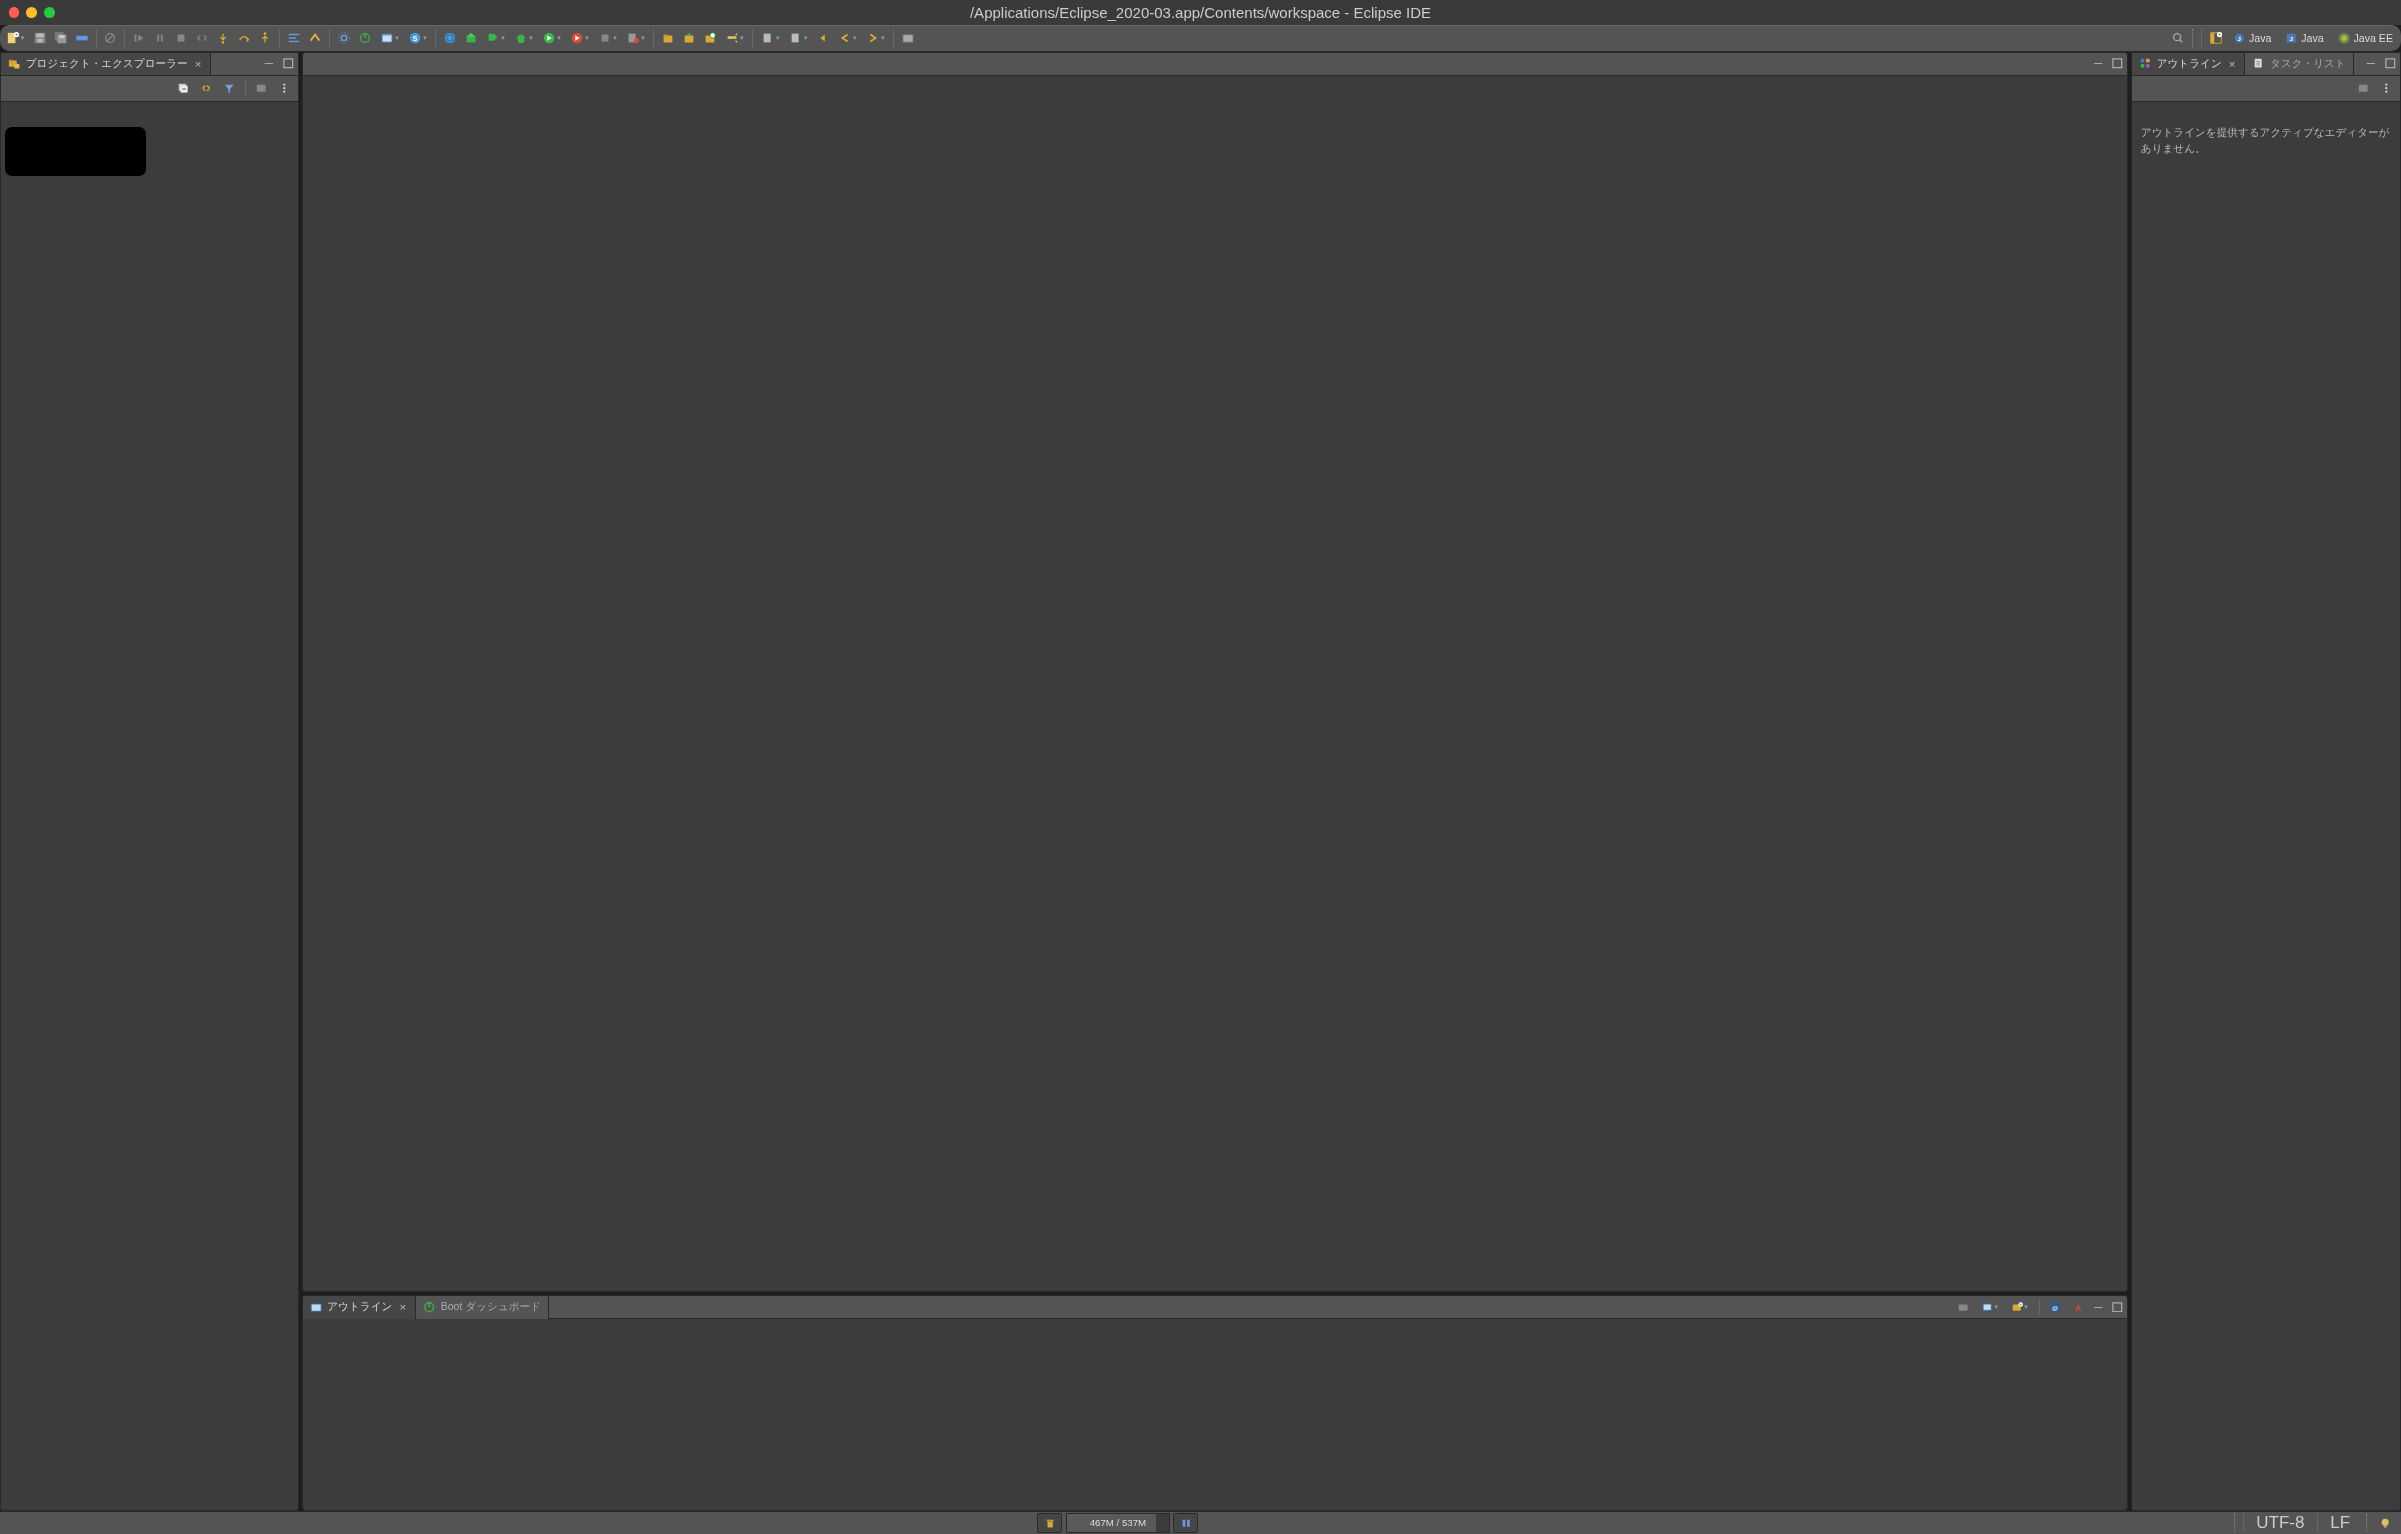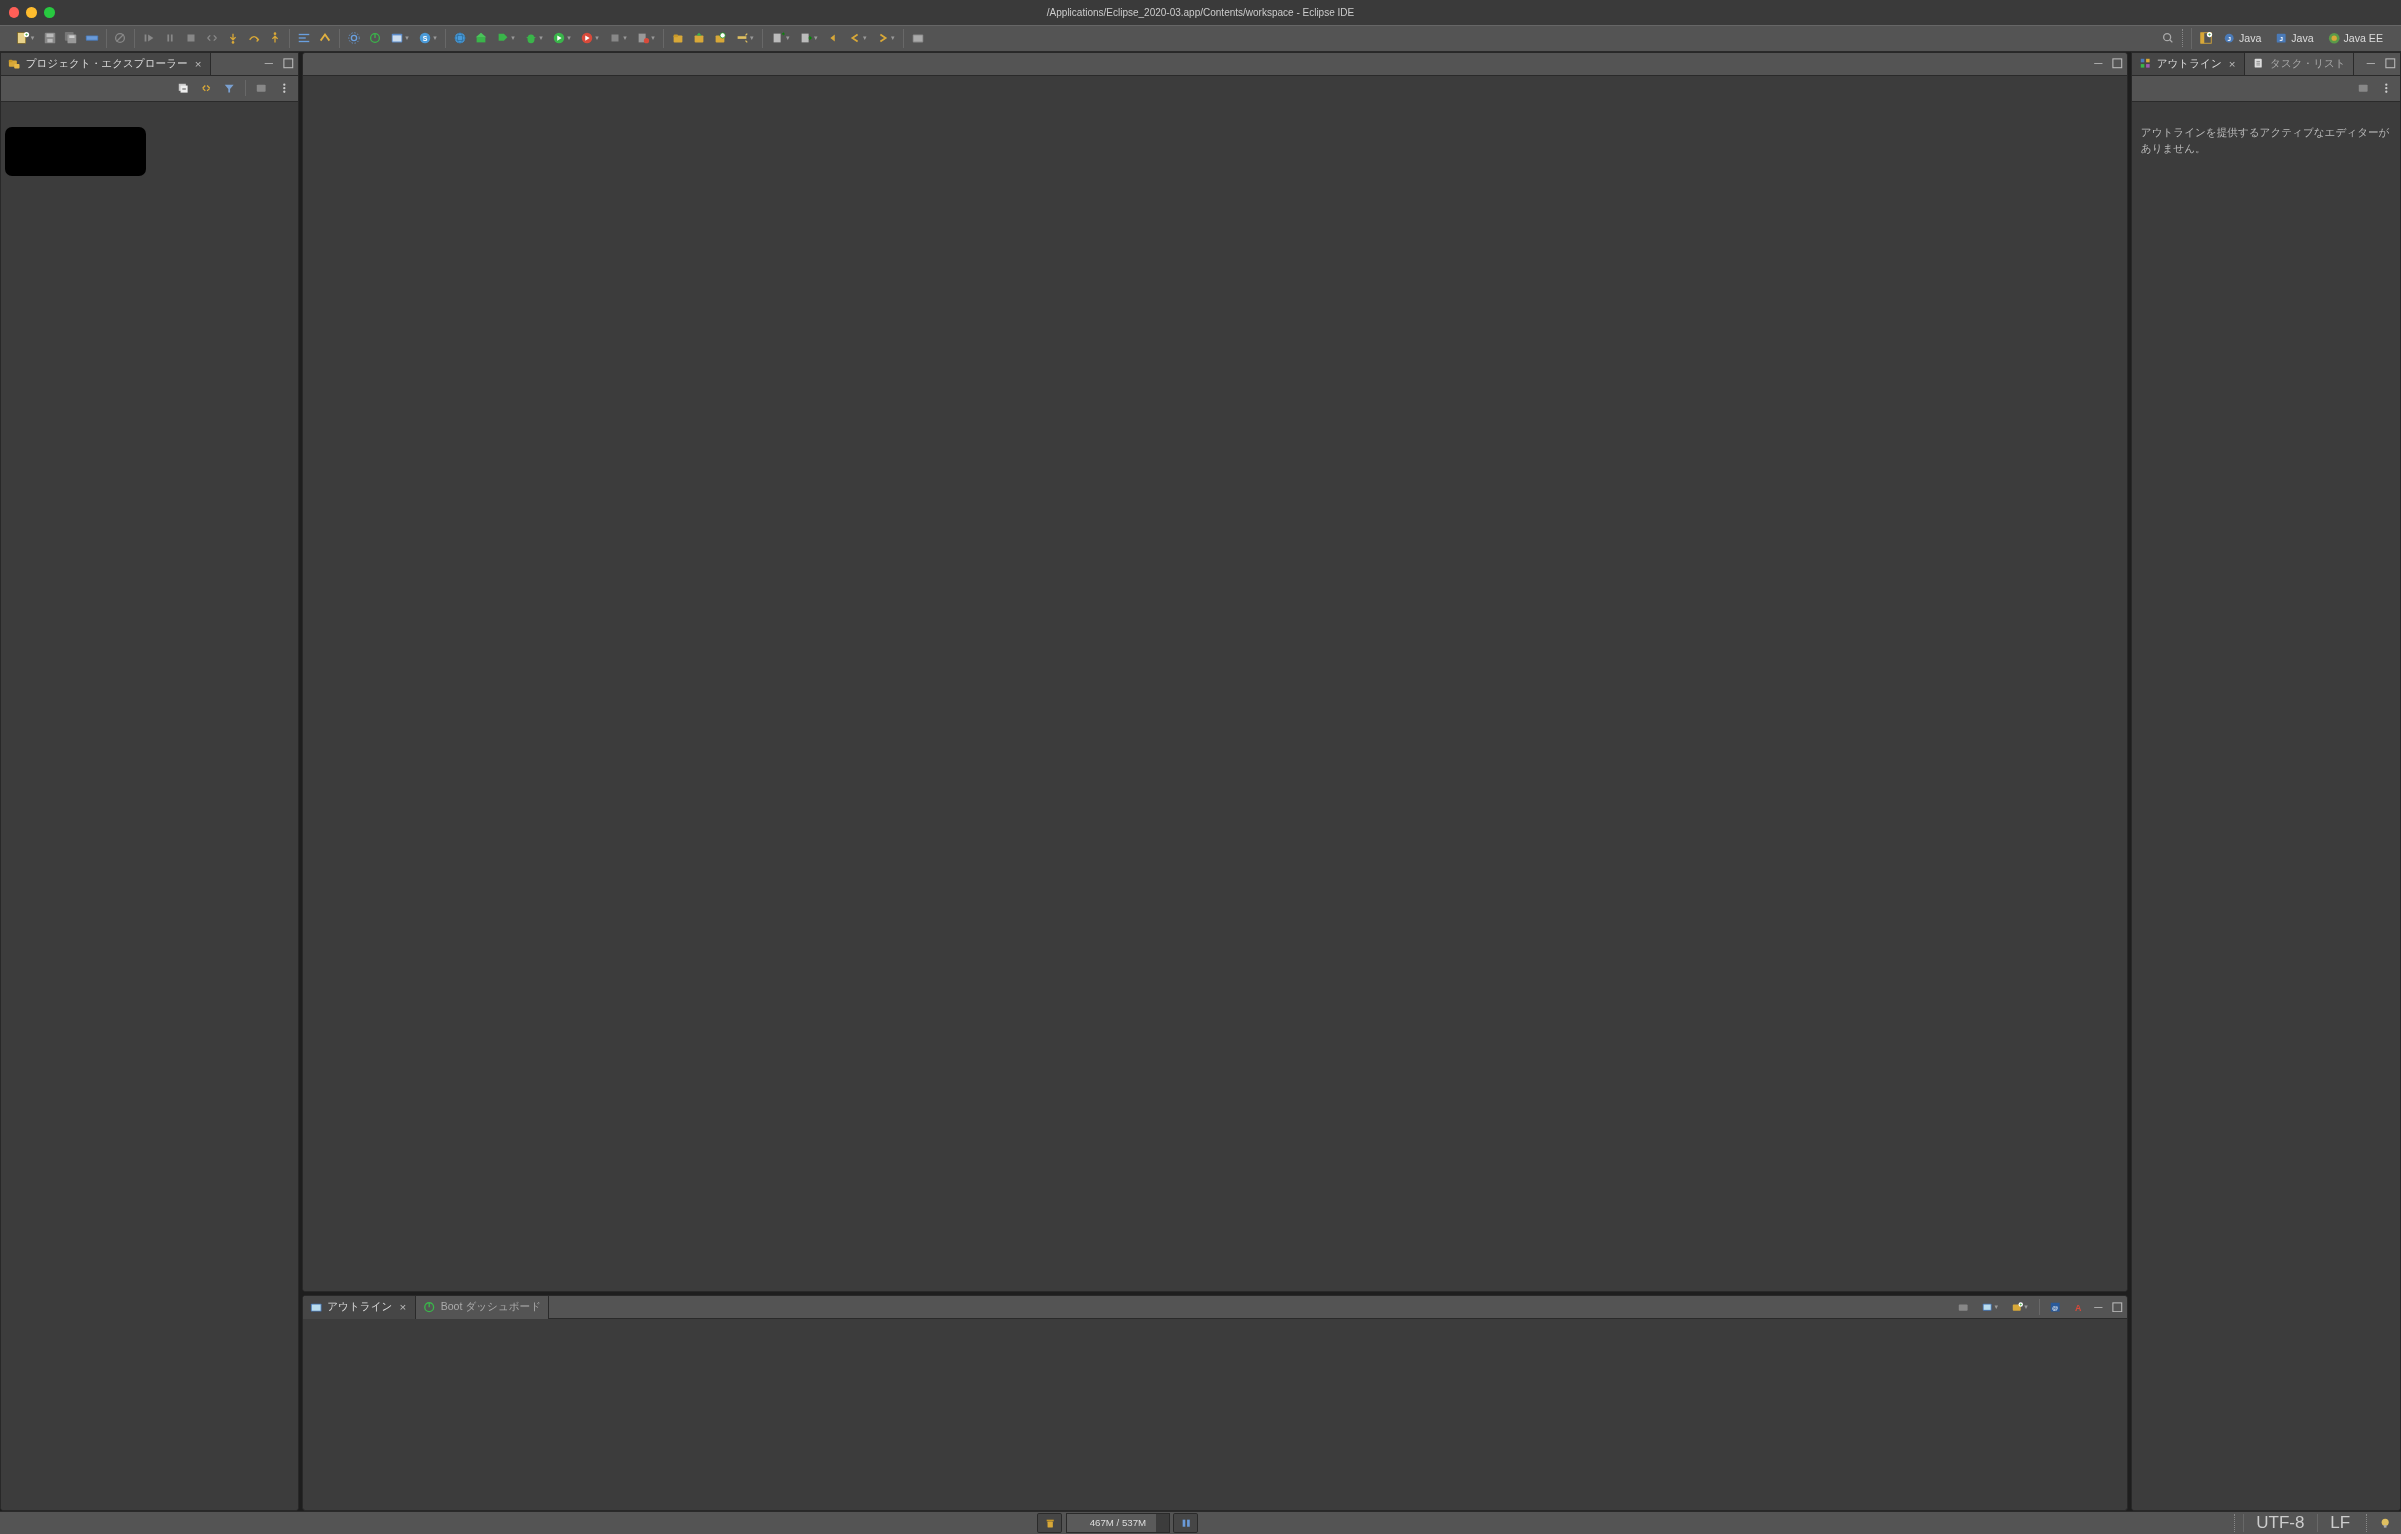--- a/index.html
+++ b/index.html
@@ -5,24 +5,24 @@
 * { margin: 0; padding: 0; box-sizing: border-box; font-family: -apple-system, "Helvetica Neue", Arial, sans-serif; user-select: none; }
 html, body { width: 100%; height: 100%; background: #1e1e1e; color: #ccc; font-size: 11.5px; overflow: hidden; }
 
 
 .titlebar { height: 25px; background: #3a3a3a; display: flex; align-items: center; position: relative; }
 .traffic-lights { display: flex; gap: 7px; padding-left: 8.8px; }
 .tl { width: 10.6px; height: 10.6px; border-radius: 50%; }
 .tl.red { background: #ff5f57; }
 .tl.yellow { background: #febc2e; }
 .tl.green { background: #28c840; }
-.title { position: absolute; left: 50%; transform: translateX(-50%); color: #ccc; font-size: 10px; }
-
-
-.main-toolbar { height: 26.5px; background: #545454; border-top: 0.9px solid #666; border-bottom: 0.9px solid #2a2a2a; display: flex; align-items: center; padding: 0 11px; }
+.title { position: absolute; left: 50%; transform: translateX(-50%); color: #ccc; font-size: 15px; }
+
+
+.main-toolbar { height: 26.5px; background: #545454; border-top: 0.9px solid #666; border-bottom: 0.9px solid #2a2a2a; display: flex; align-items: center; padding: 0 1px; border-radius: 10px; }
 .tb-group { display: flex; align-items: center; }
 .tb-sep { width: 0.9px; height: 19.4px; background: #686868; margin: 0 3.5px; }
 .tb-btn { width: 21px; height: 21px; display: flex; align-items: center; justify-content: center; border-radius: 1.8px; cursor: pointer; }
 .tb-btn.wide { width: 28px; }
 .tb-btn.persp { width: auto; padding: 0 7px; gap: 3.5px; font-size: 10.6px; color: #ddd; }
 .tb-spacer { flex: 1; }
 .dd-arrow { font-size: 7px; color: #999; margin-left: 0.9px; }
 
 
 .persp-area { display: flex; align-items: center; border-left: 0.9px solid #686868; padding-left: 3.5px; }

